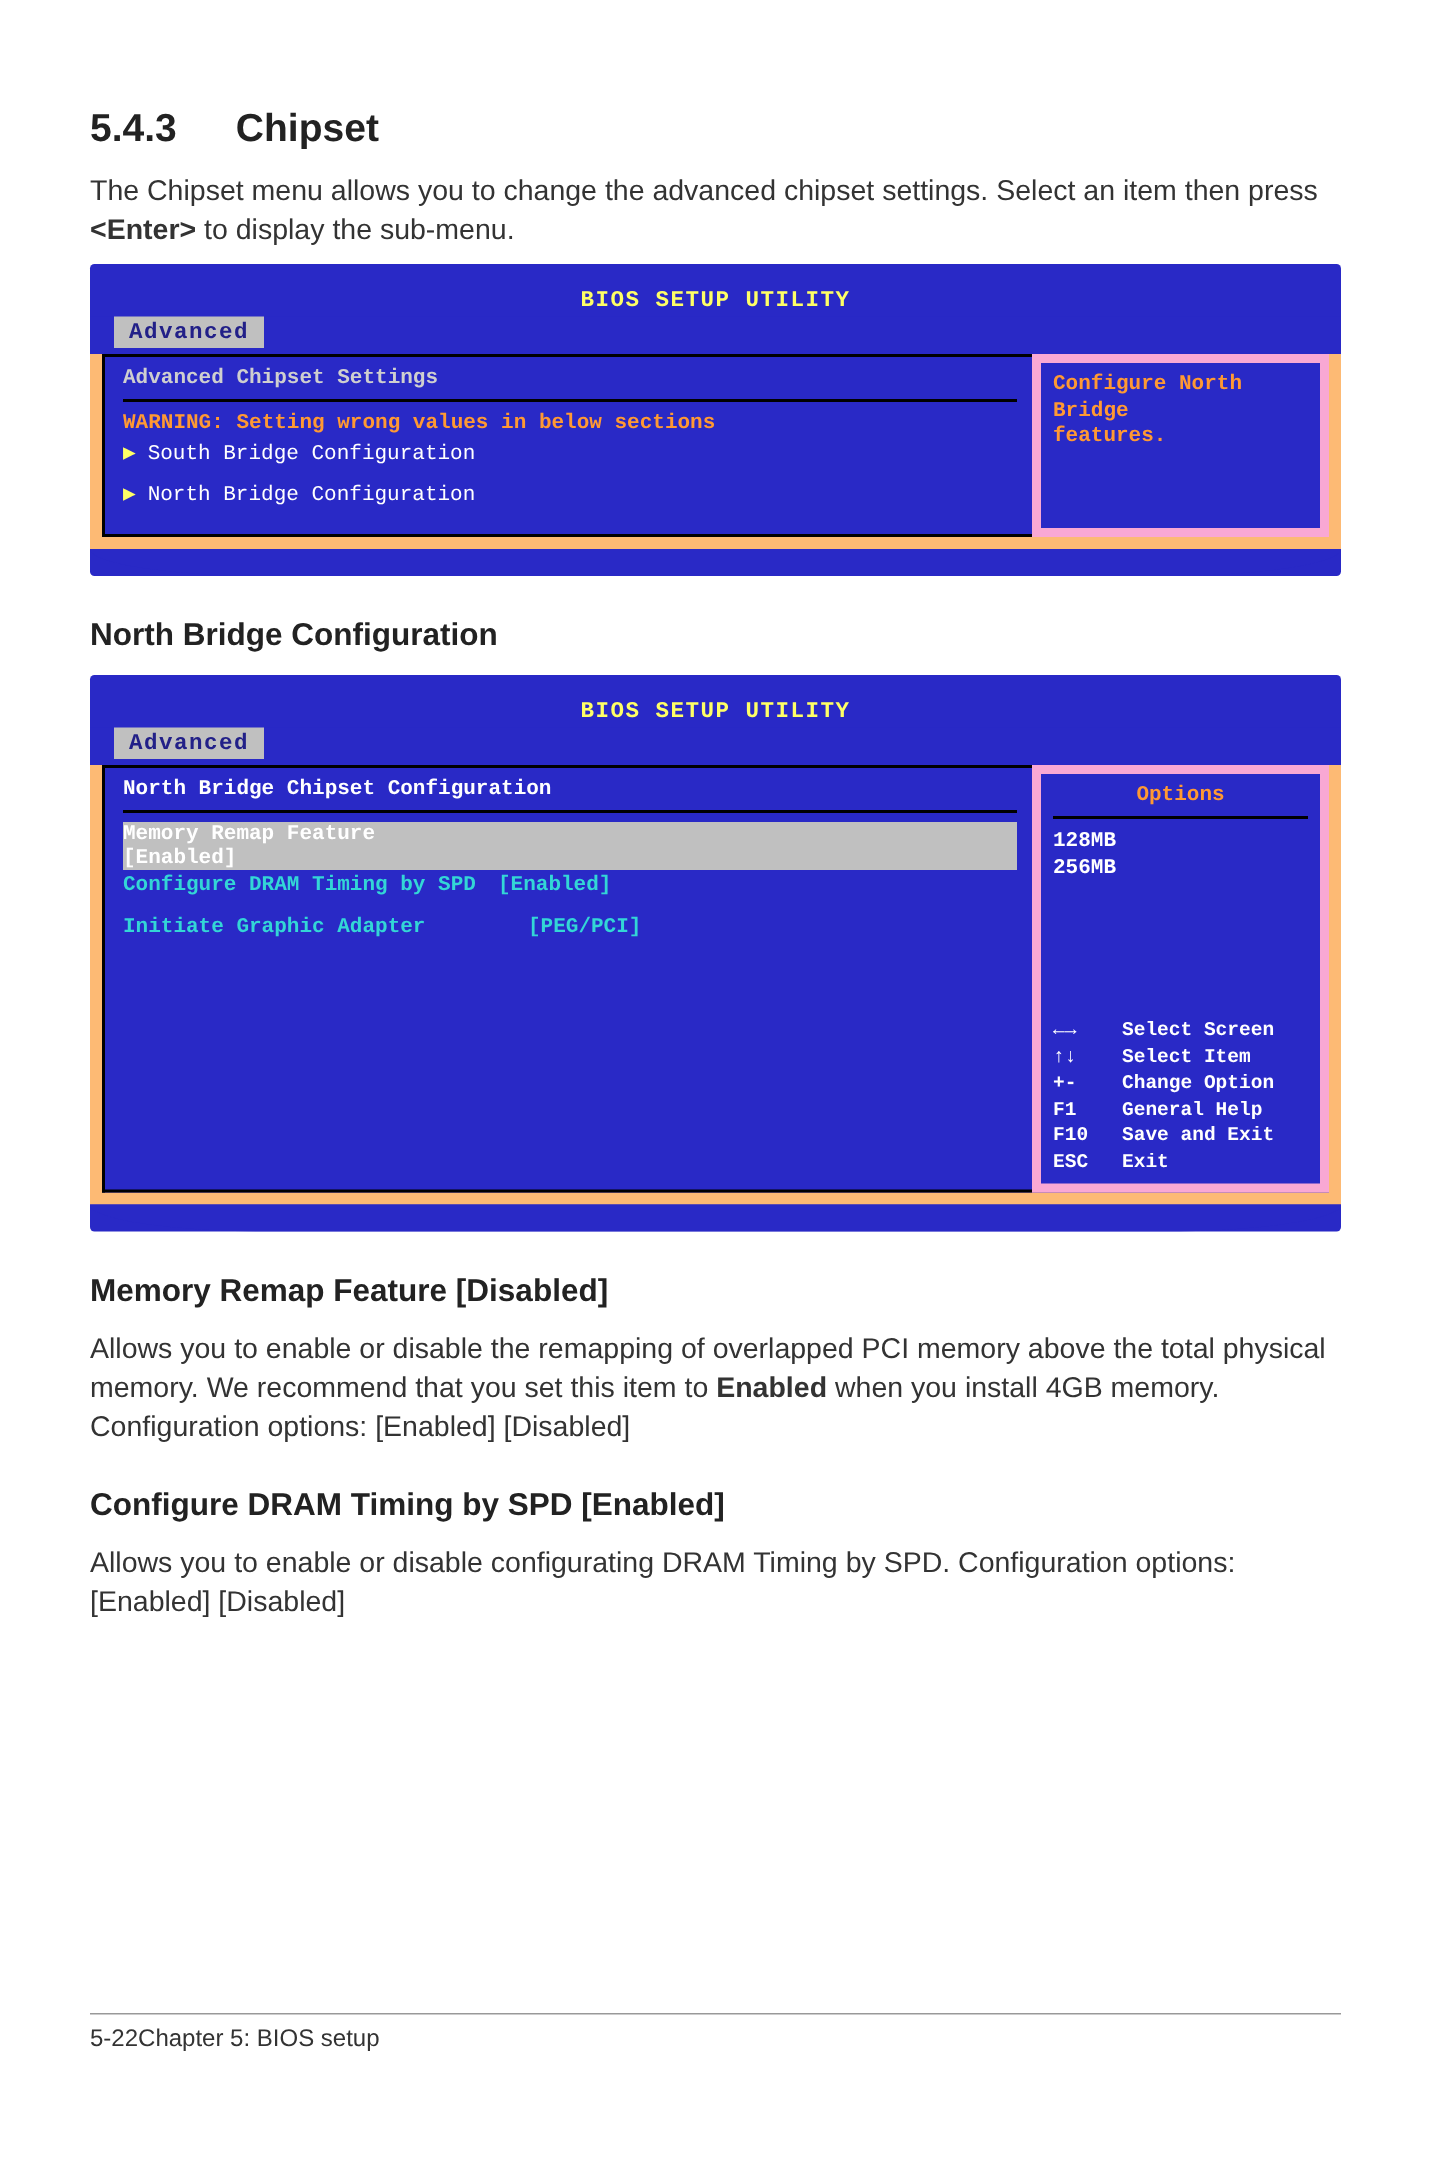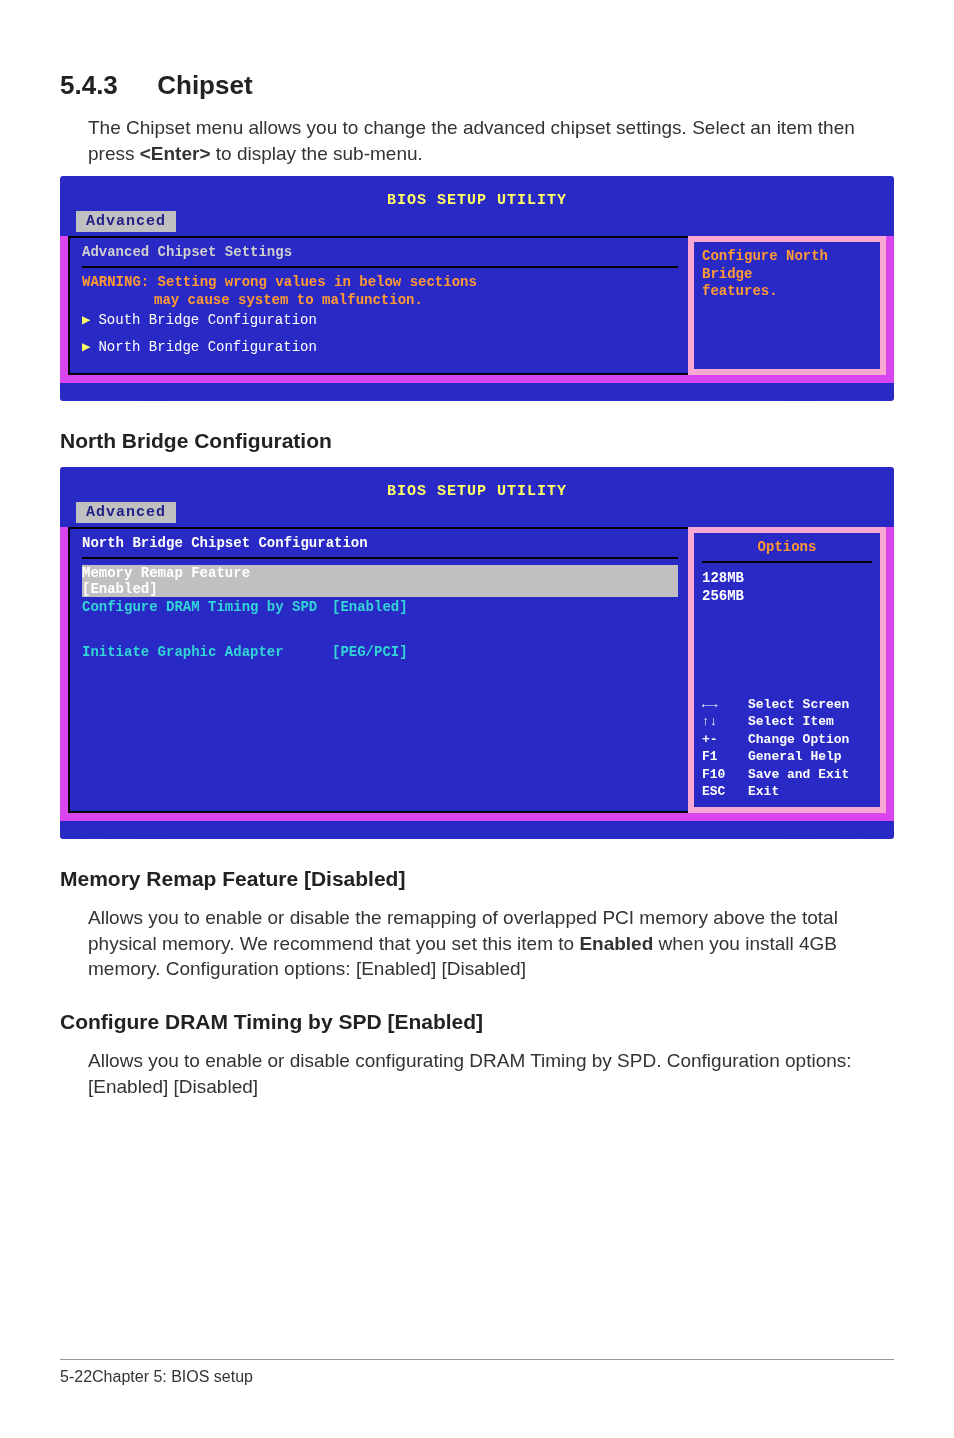--- a/index.html
+++ b/index.html
@@ -15,21 +15,20 @@
     font-weight: bold;
     color: #222;
     margin-bottom: 14px;
   }
   .section-num { display: inline-block; min-width: 90px; }
   .body-text {
     font-size: 19px;
     color: #333;
     line-height: 1.35;
     margin-bottom: 10px;
-    margin-left: 28px;
   }
   .bold { font-weight: bold; }
   .sub-heading {
     font-size: 21px;
     font-weight: bold;
     color: #222;
     margin: 28px 0 14px 0;
   }
   .bios-frame {
     background: #2929c6;
@@ -56,21 +55,21 @@
     display: inline-block;
     background: #c0c0c0;
     color: #222088;
     font-weight: bold;
     font-size: 15px;
     padding: 2px 10px;
     letter-spacing: 1px;
   }
   .bios-body {
     display: flex;
-    background: #d946ef;
+    background: #fdba74;
     padding: 0 8px 8px 8px;
   }
   .bios-left {
     flex: 1;
     background: #2929c6;
     border: 2px solid #000;
     border-right: none;
     padding: 6px 10px 18px 12px;
     font-size: 14px;
   }
@@ -162,21 +161,20 @@
   <div class="bios-titlebar">BIOS SETUP UTILITY</div>
   <div class="bios-tabrow">
     <span class="bios-tab">Advanced</span>
   </div>
   <div class="bios-body">
     <div class="bios-left">
       <div class="bios-heading-gray">Advanced Chipset Settings</div>
       <hr class="bios-hr">
       <div class="bios-warn">
         <span>WARNING:</span><span> Setting wrong values in below sections</span>
-        <span class="bios-warn-indent">may cause system to  malfunction.</span>
       </div>
       <div class="bios-menu-item" style="margin-top:2px;">
         <span class="bios-arrow">▶</span><span>South Bridge Configuration</span>
       </div>
       <div class="bios-menu-item">
         <span class="bios-arrow">▶</span><span>North Bridge Configuration</span>
       </div>
     </div>
     <div class="bios-right">
       <div class="bios-right-text">Configure North Bridge</div>
@@ -199,21 +197,21 @@
       <hr class="bios-hr">
 
       <div class="bios-row bios-selected">
         <span class="bios-col1 bios-sel-white">Memory Remap Feature</span>
         <span class="bios-col2 bios-sel-white">[Enabled]</span>
       </div>
       <div class="bios-row">
         <span class="bios-col1 bios-cyan">Configure DRAM Timing by SPD</span>
         <span class="bios-col2 bios-cyan">[Enabled]</span>
       </div>
-      <div class="bios-row" style="margin-top:29px;">
+      <div class="bios-row" style="margin-top:12px;gap:20px;">
         <span class="bios-col1 bios-cyan">Initiate Graphic Adapter</span>
         <span class="bios-col2 bios-cyan">[PEG/PCI]</span>
       </div>
       <div style="height:120px;"></div>
     </div>
     <div class="bios-right">
       <div class="bios-right-options-label">Options</div>
       <hr class="bios-hr">
       <div class="bios-right-options">128MB</div>
       <div class="bios-right-options">256MB</div>

